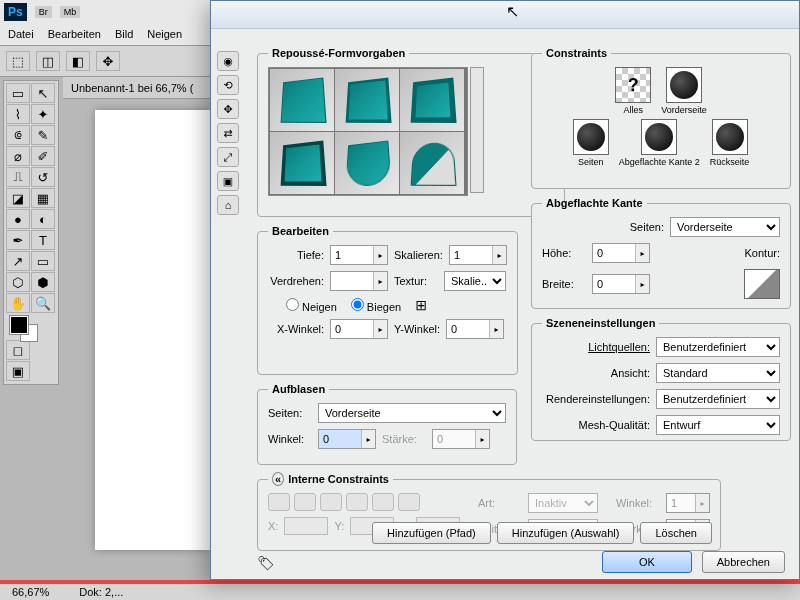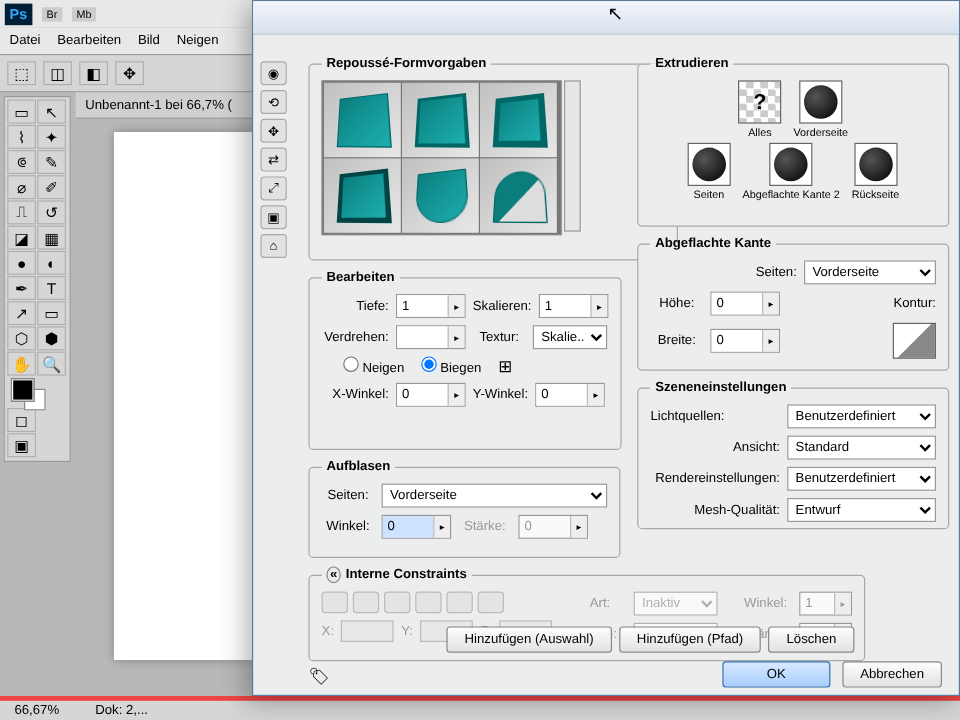--- a/index.html
+++ b/index.html
@@ -38,21 +38,21 @@
 .flyout{position:absolute;right:6px;top:2px;width:12px;height:12px;border-radius:50%;border:1px solid #666;display:flex;align-items:center;justify-content:center;font-size:8px;cursor:pointer;}
 .mat-row{display:flex;gap:10px;justify-content:center;margin-bottom:4px;}
 .mat{display:flex;flex-direction:column;align-items:center;gap:2px;cursor:pointer;}
 .mat .sph{width:36px;height:36px;border:1px solid #666;background:#fff;display:flex;align-items:center;justify-content:center;}
 .mat .sph.checker{background:repeating-conic-gradient(#ccc 0 25%,#fff 0 50%) 0 0/12px 12px;}
 .mat .ball{width:28px;height:28px;border-radius:50%;background:radial-gradient(circle at 35% 35%,#555,#000);}
 .mat .q{font-size:18px;font-weight:bold;}
 .mat .lbl{font-size:9px;white-space:nowrap;}
 .row{display:flex;align-items:center;gap:6px;margin-bottom:6px;}
 .lab{text-align:right;min-width:56px;}
-.lab2{text-align:center;min-width:44px;}
+.lab2{text-align:left;min-width:44px;}
 .num{display:inline-flex;border:1px solid #999;height:20px;background:#fff;}
 .num input{width:42px;border:none;padding:0 4px;outline:none;font-size:11px;}
 .num .spin{width:14px;border-left:1px solid #bbb;background:#eee;display:flex;align-items:center;justify-content:center;font-size:8px;cursor:pointer;}
 select.sel{height:20px;border:1px solid #999;background:#fff;font-size:11px;padding:0 2px;}
 input[type=radio]{margin-right:3px;}
 .contour{width:36px;height:30px;border:1px solid #666;background:linear-gradient(135deg,#fff 49.5%,#888 50.5%);cursor:pointer;}
 .btn{height:22px;padding:0 14px;border:1px solid #888;border-radius:3px;background:linear-gradient(#fdfdfd,#e2e2e2);cursor:pointer;}
 .btn.primary{border:1px solid #2f6db2;background:linear-gradient(#d7e9ff,#a8ceff);padding:0 36px;}
 .btns{position:absolute;right:14px;bottom:8px;display:flex;gap:10px;}
 .disabled,[disabled]{color:#999;}
@@ -184,21 +184,21 @@
             </div>
           <div class="pc">
               <div class="cube" style="border-radius:50% 50% 0 0;background:linear-gradient(135deg,#0a7d7d 55%,#ddd 55%);"></div>
             </div>
         </div>
         <div class="scroll"></div>
       </div>
     </fieldset>
 
     <fieldset class="fs-mat">
-      <legend>Extrudieren</legend>
+      <legend>Constraints</legend>
       <div class="mat-row">
         <div class="mat">
             <div class="sph checker">
               <span class="q">?</span>
             </div>
             <span class="lbl">Alles</span>
           </div>
         <div class="mat">
             <div class="sph">
               <div class="ball"></div>
@@ -310,21 +310,21 @@
         <span class="num">
             <input disabled="" value="0" style="">
             <span class="spin">▸</span>
           </span>
       </div>
     </fieldset>
 
     <fieldset class="fs-scene">
       <legend>Szeneneinstellungen</legend>
       <div class="row">
-          <span style="min-width:108px;text-align:left;">Lichtquellen:</span>
+          <span style="min-width:108px;text-align:right;text-decoration:underline;">Lichtquellen:</span>
           <select class="sel" style="flex:1"><option>Benutzerdefiniert</option></select>
         </div>
       <div class="row">
           <span style="min-width:108px;text-align:right;">Ansicht:</span>
           <select class="sel" style="flex:1"><option>Standard</option></select>
         </div>
       <div class="row">
           <span style="min-width:108px;text-align:right;">Rendereinstellungen:</span>
           <select class="sel" style="flex:1"><option>Benutzerdefiniert</option></select>
         </div>
@@ -376,22 +376,22 @@
           <div class="row disabled">
               <span class="lab2">Stärke:</span>
               <span class="num">
                 <input disabled="" style="width: 28px;" value="1">
                 <span class="spin">▸</span>
               </span>
             </div>
         </div>
       </div>
       <div style="position:absolute;right:8px;bottom:6px;display:flex;gap:6px;">
+        <button class="btn">Hinzufügen (Pfad)</button>
         <button class="btn">Hinzufügen (Auswahl)</button>
-        <button class="btn">Hinzufügen (Pfad)</button>
         <button class="btn">Löschen</button>
       </div>
     </fieldset>
 
     <span style="position:absolute;left:46px;bottom:10px;font-size:14px;">🏷</span>
 
     <div class="btns">
       <button class="btn primary">OK</button>
       <button class="btn">Abbrechen</button>
     </div>

